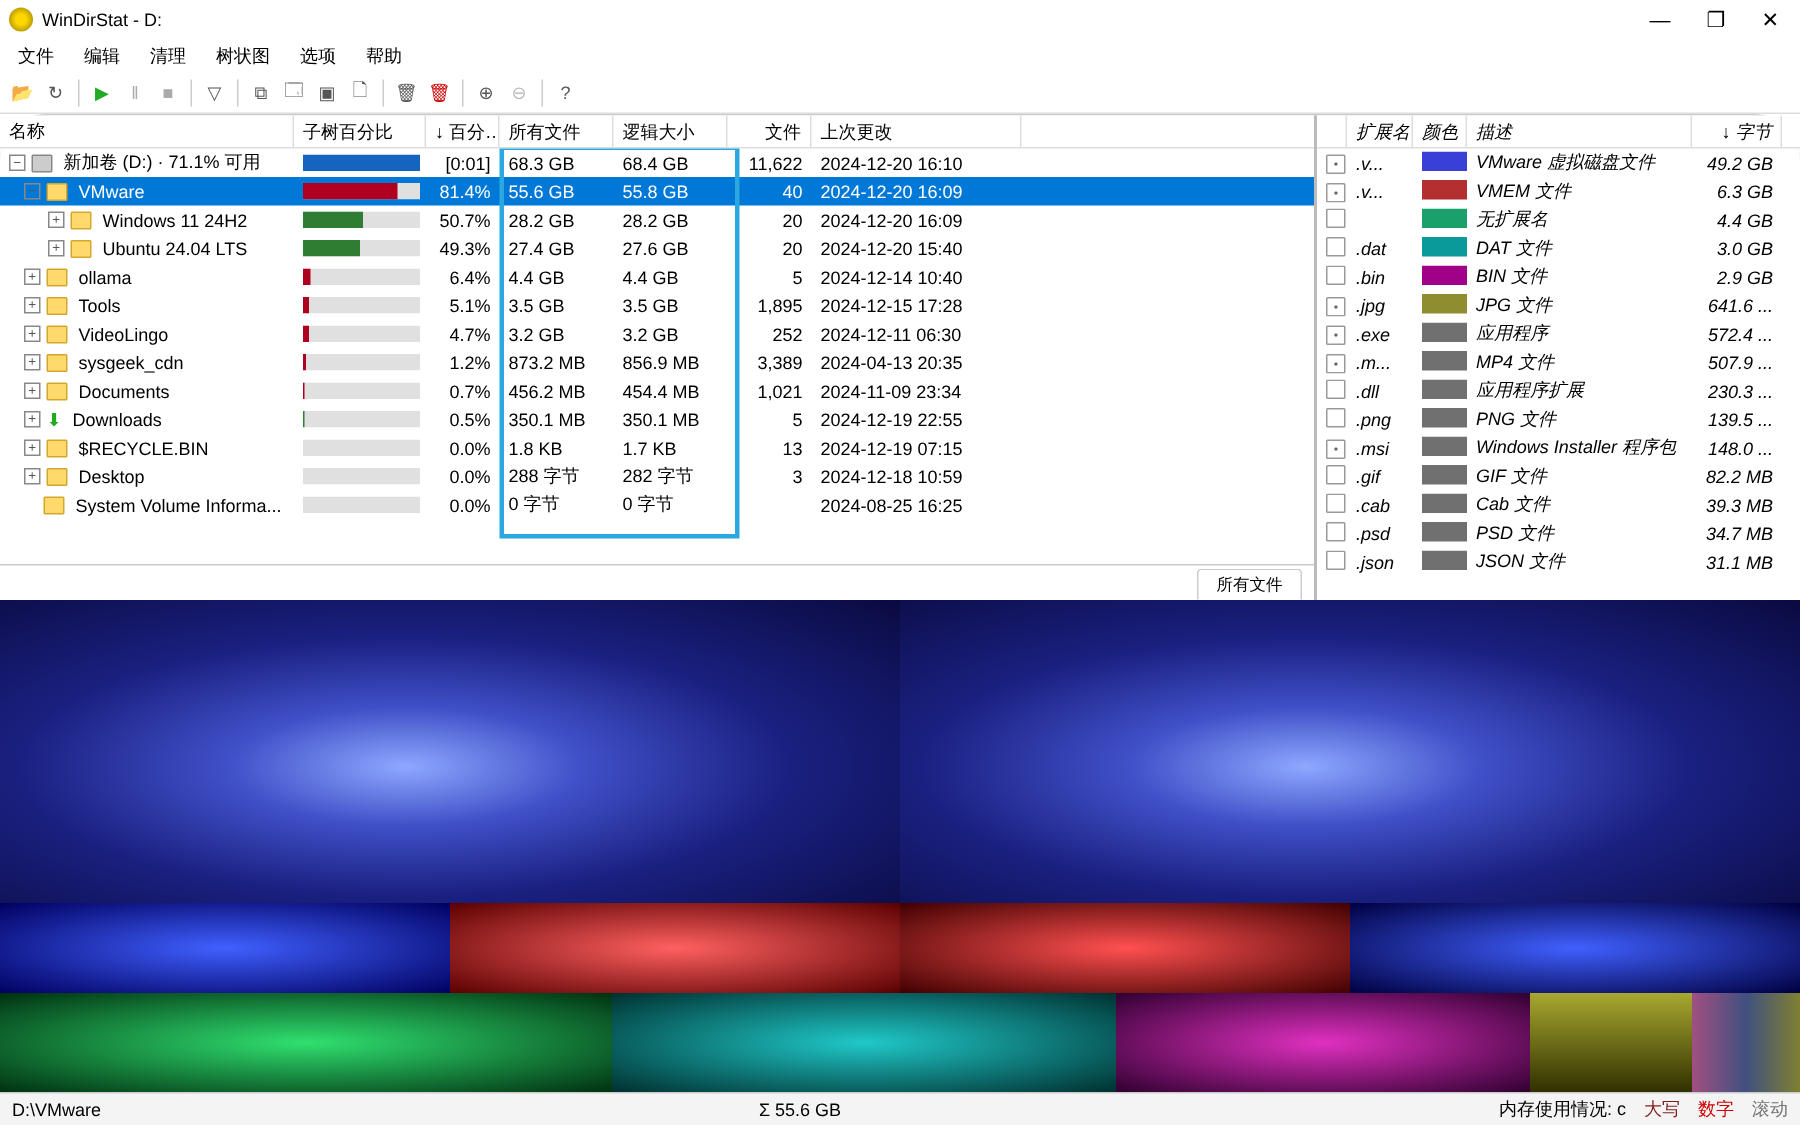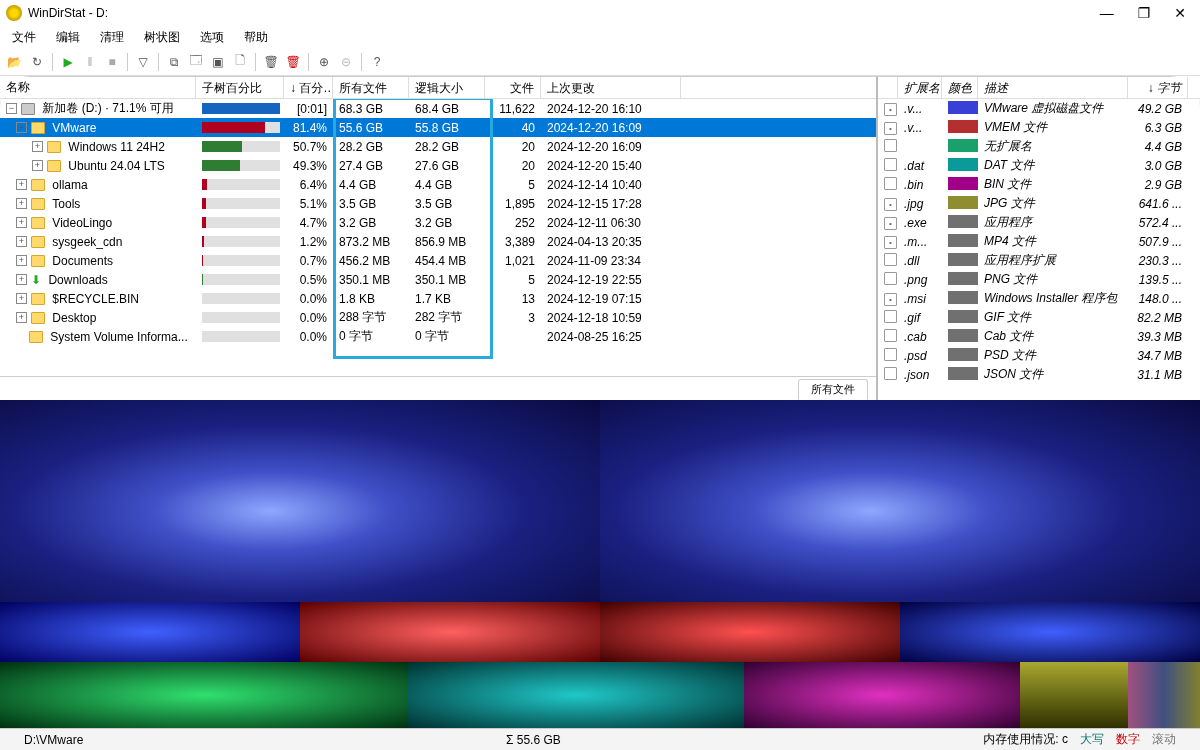--- a/index.html
+++ b/index.html
@@ -53,21 +53,21 @@
 .sw { width: 30px; height: 13px; display: inline-block; }
 .treemap { height: 262px; background: #000; display: flex; flex-direction: column; }
 .tm-top { flex: 1; display: flex; }
 .tm-half { flex: 1; position: relative; background: radial-gradient(ellipse at 45% 55%, #8ea8ff 0%, #4050c8 25%, #1a2080 55%, #0a0a40 100%); }
 .tm-bot { height: 60px; display: flex; }
 .tm-bot > div { flex: 1; }
 .tm-red { background: radial-gradient(ellipse,#ff6060,#5a0000); }
 .tm-red2 { background: radial-gradient(ellipse,#ff5050,#400000); }
 .tm-strip { height: 66px; display: flex; }
 .st { height: 100%; }
-.statusbar { height: 22px; border-top: 1px solid #ccc; display: flex; align-items: center; padding: 0 24px; font-size: 11px; background: #f4f4f4; gap: 12px; }
+.statusbar { height: 22px; border-top: 1px solid #ccc; display: flex; align-items: center; padding: 0 8px; font-size: 11px; background: #f4f4f4; gap: 12px; }
 .statusbar .sp { flex: 1; }
 .indent1 { padding-left: 16px; }
 .indent2 { padding-left: 32px; }
 .ficon { width: 13px; height: 13px; display: inline-block; border: 1px solid #999; border-radius: 1px; background: #fff; font-size: 8px; text-align: center; line-height: 11px; color: #666; }
 </style>
 </head>
 <body>
 
 <div class="titlebar">
   <span class="icon"></span>
@@ -445,16 +445,16 @@
   <div class="st" style="width:9%;background:linear-gradient(#a8a830,#303000)"></div>
   <div class="st" style="width:6%;background:linear-gradient(90deg,#a05080,#405080,#808030)"></div>
 </div>
 
 <div class="statusbar">
   <span>D:\VMware</span>
   <span class="sp"></span>
   <span>Σ 55.6 GB</span>
   <span class="sp"></span>
   <span>内存使用情况: c</span>
-  <span style="color:#0f766e">大写</span>
+  <span style="color:#7f1d1d">大写</span>
   <span style="color:#c00">数字</span>
   <span style="color:#737373">滚动</span>
 </div>
 
 </body></html>

